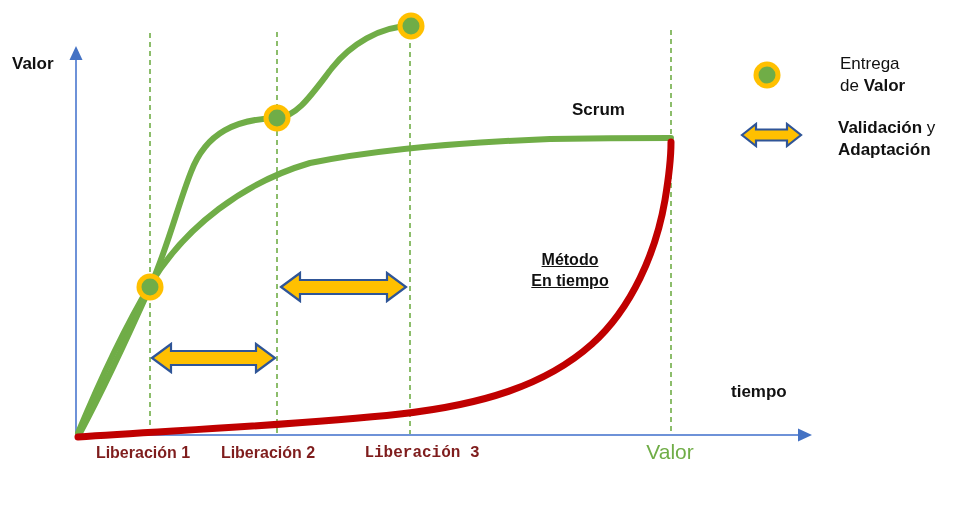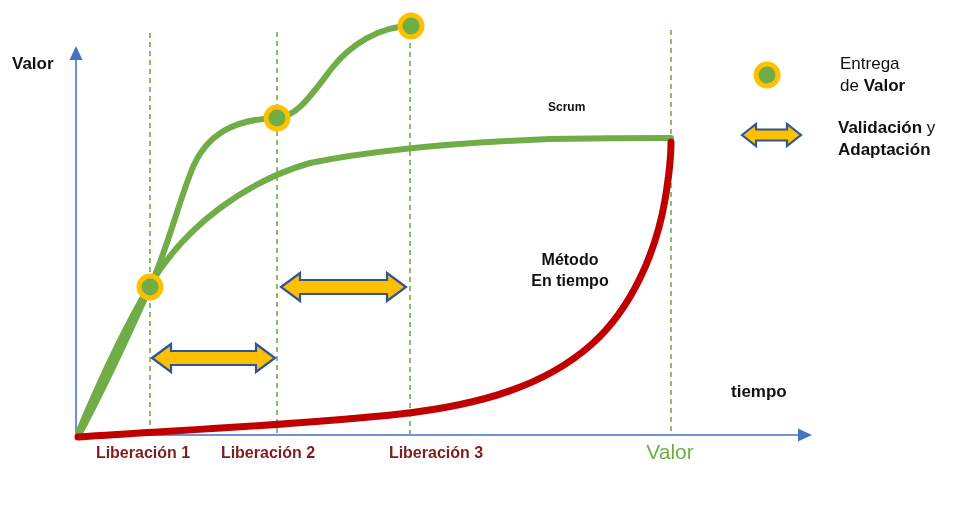--- a/index.html
+++ b/index.html
@@ -4,22 +4,22 @@
 <style>
   html,body{margin:0;padding:0;background:#ffffff;}
   .stage{
     position:relative;width:954px;height:531px;background:#ffffff;overflow:hidden;
     font-family:"Liberation Sans",sans-serif;color:#111;
   }
   .stage svg{position:absolute;left:0;top:0;width:954px;height:531px;}
   .lbl{position:absolute;white-space:nowrap;}
   .b{font-weight:bold;}
   .lbl-valor-y{left:12px;top:54px;font-size:17px;font-weight:bold;}
-  .lbl-scrum{left:548px;top:100px;font-size:12px;font-weight:bold;}
-  .lbl-waterfall{left:500px;top:249px;width:140px;text-align:center;font-size:16px;font-weight:bold;line-height:21px;white-space:normal;}
+  .lbl-scrum{left:572px;top:100px;font-size:17px;font-weight:bold;}
+  .lbl-waterfall{left:500px;top:249px;width:140px;text-align:center;font-size:16px;font-weight:bold;line-height:21px;white-space:normal;text-decoration:underline;}
   .lbl-tiempo{left:731px;top:382px;font-size:17px;font-weight:bold;}
   .lbl-valor-x{left:610px;top:440px;width:120px;text-align:center;font-size:21px;color:#70AD47;}
   .release-labels{position:absolute;left:0;top:444px;width:954px;height:20px;}
   .release-label{position:absolute;transform:translateX(-50%);font-size:16px;font-weight:bold;color:#7f1d1d;white-space:nowrap;}
   .caption{left:87px;top:489px;font-size:18px;font-weight:bold;}
   .legend-text{position:absolute;font-size:17px;line-height:22px;margin-left:24px;}
   .legend-entrega{left:816px;top:53px;}
   .legend-validacion{left:814px;top:117px;}
 </style>
 </head>
@@ -71,21 +71,21 @@
   <div class="lbl lbl-waterfall">
     <span>Método</span><br>
     <span>En tiempo</span>
   </div>
   <div class="lbl lbl-tiempo">tiempo</div>
   <div class="lbl lbl-valor-x">Valor</div>
 
   <div class="release-labels" id="release-labels">
       <span class="release-label" style="left: 143px;">Liberación 1</span>
       <span class="release-label" style="left: 268px;">Liberación 2</span>
-      <span class="release-label" style="left: 436px;">Liberación 3</span>
+      <span class="release-label" style="left: 422px; font-family: Liberation Mono, monospace;">Liberación 3</span>
     </div>
 
 
   <div class="legend-text legend-entrega">
     <span>Entrega</span><br>
     <span>de </span><span class="b">Valor</span>
   </div>
   <div class="legend-text legend-validacion">
     <span class="b">Validación</span><span> y</span><br>
     <span class="b">Adaptación</span>

